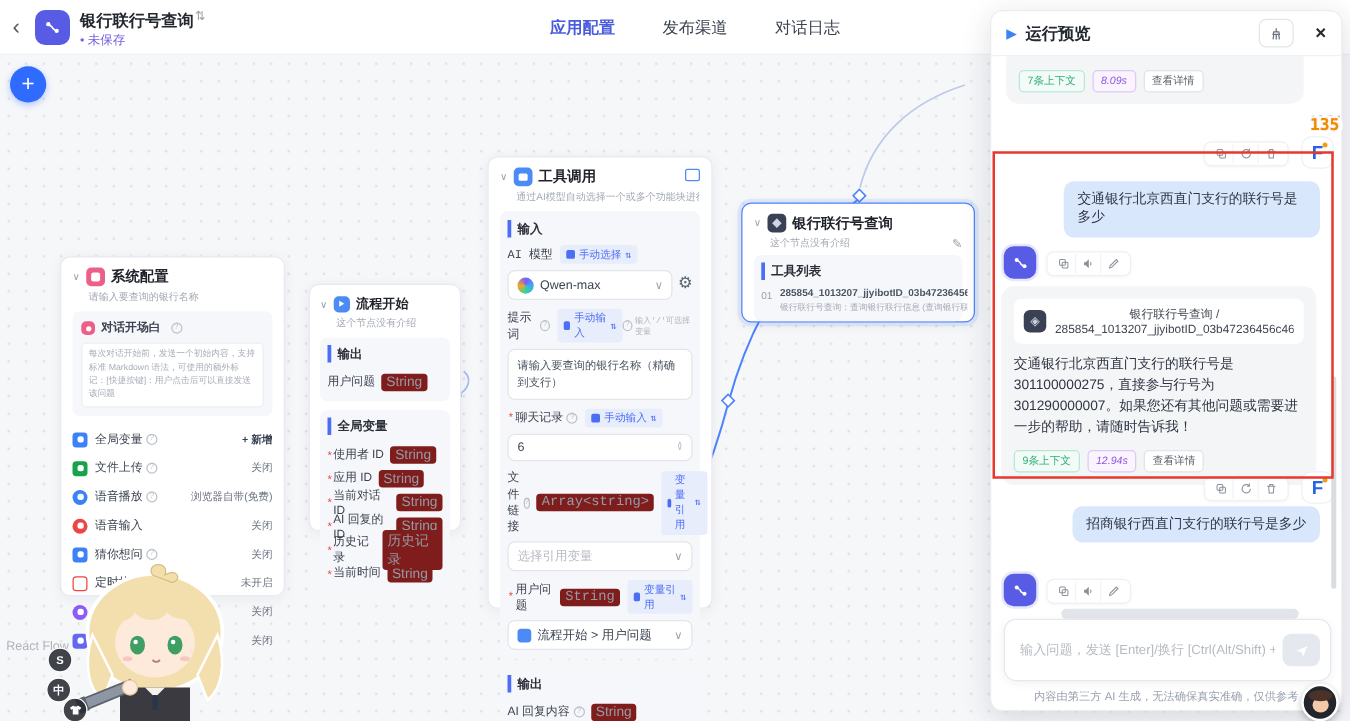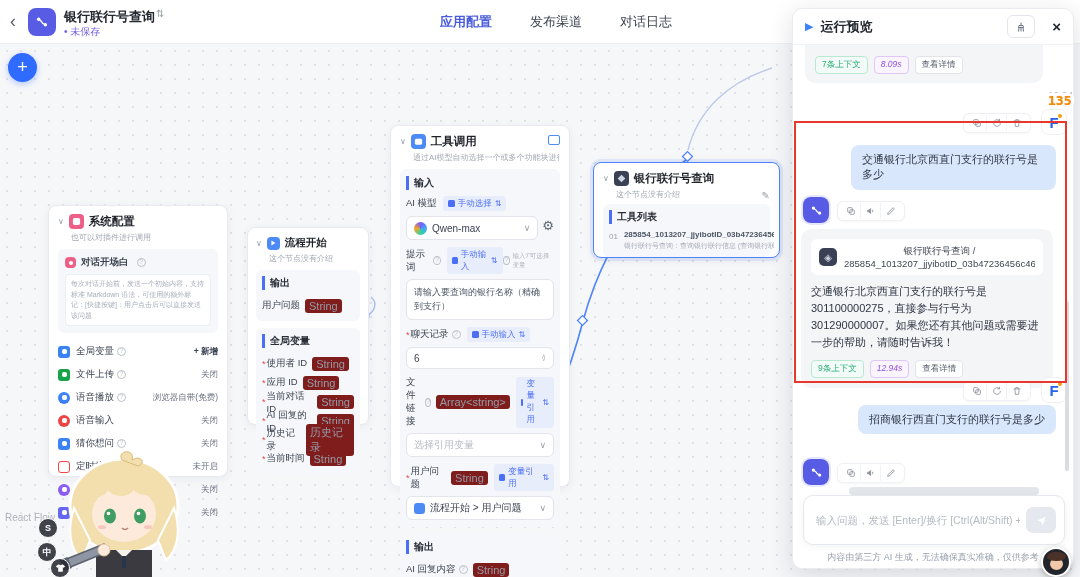--- a/index.html
+++ b/index.html
@@ -63,21 +63,21 @@
   .srow .lbl { font-size:9.5px; color:#3c4350; }
   .srow .val { margin-left:auto; font-size:8.5px; color:#6b7280; }
   .srow .val.dark { color:#374151; font-weight:bold; }
   .openbox { background:#fff; border:1px solid #eceef2; border-radius:4px; padding:4px 5px; margin-top:5px; }
   .opentext { font-size:7px; color:#a7adb8; line-height:1.5; }
 
   
   .vrow { display:flex; align-items:center; height:19px; font-size:9.5px; color:#3c4350; }
 
   
-  .frow { display:flex; align-items:center; margin-top:7px; font-size:9.5px; color:#3c4350; }
+  .frow { display:flex; align-items:center; margin-top:7px; font-size:9.5px; color:#3c4350;font-family:Liberation Mono, monospace; }
   .hint { margin-left:auto; font-size:6.5px; color:#b0b5bd; display:flex; align-items:center; gap:2px; }
   .tbox { background:#fff; border:1px solid #e3e5ea; border-radius:6px; padding:6px 7px; font-size:9px; color:#4b5563; margin-top:5px; min-height:38px; line-height:1.5;}
   .numbox { background:#fff; border:1px solid #e3e5ea; border-radius:6px; height:22px; display:flex; align-items:center;
     padding:0 7px; font-size:10px; color:#3c4350; margin-top:5px; }
   .steps { margin-left:auto; display:flex; flex-direction:column; line-height:.55; color:#b0b5bd; font-size:6px; }
   .tfoot { border-top:3px solid #b91c1c; margin:2px -9px 0; padding-top:6px; text-align:center; font-size:10px; color:#3c4350; }
   .gearout { position:absolute; right:-1px; top:0; font-size:13px; color:#5b6472; }
   .modelic { width:13px; height:13px; border-radius:50%; background:conic-gradient(#7b5cff,#3fa9f5,#36d399,#f5a623,#7b5cff); flex:none; }
   .mini-start { width:11px; height:11px; border-radius:3px; background:#4c8bf5; flex:none; }
   .docsic { position:absolute; right:9px; top:9px; width:12px; height:10px; border:1.3px solid #4c8bf5; border-radius:2px; }
@@ -207,21 +207,21 @@
 <div class="node" style="left:48px;top:205px;width:180px;height:272px">
   <div class="nhead">
     <span class="chev">∨</span>
     <span class="nicon" style="background:#ec5f87">
       <svg width="9" height="9" viewBox="0 0 10 10">
             <rect x="1" y="1" width="8" height="8" rx="2" fill="#fff"></rect>
           </svg>
         </span>
     <span class="ntitle">系统配置</span>
   </div>
-  <div class="nsub">也可以对插件进行调用</div>
+  <div class="nsub">请输入要查询的银行名称</div>
   <div class="card">
     <div style="display:flex;align-items:center;gap:5px">
       <span class="nicon" style="background:#ec5f87;width:11px;height:11px">
         <svg width="6" height="6" viewBox="0 0 10 10">
               <circle cx="5" cy="5" r="3.5" fill="#fff"></circle>
             </svg>
           </span>
       <span style="font-size:9.5px;font-weight:bold;color:#3c4350">对话开场白</span>
       <span class="q"></span>
     </div>

